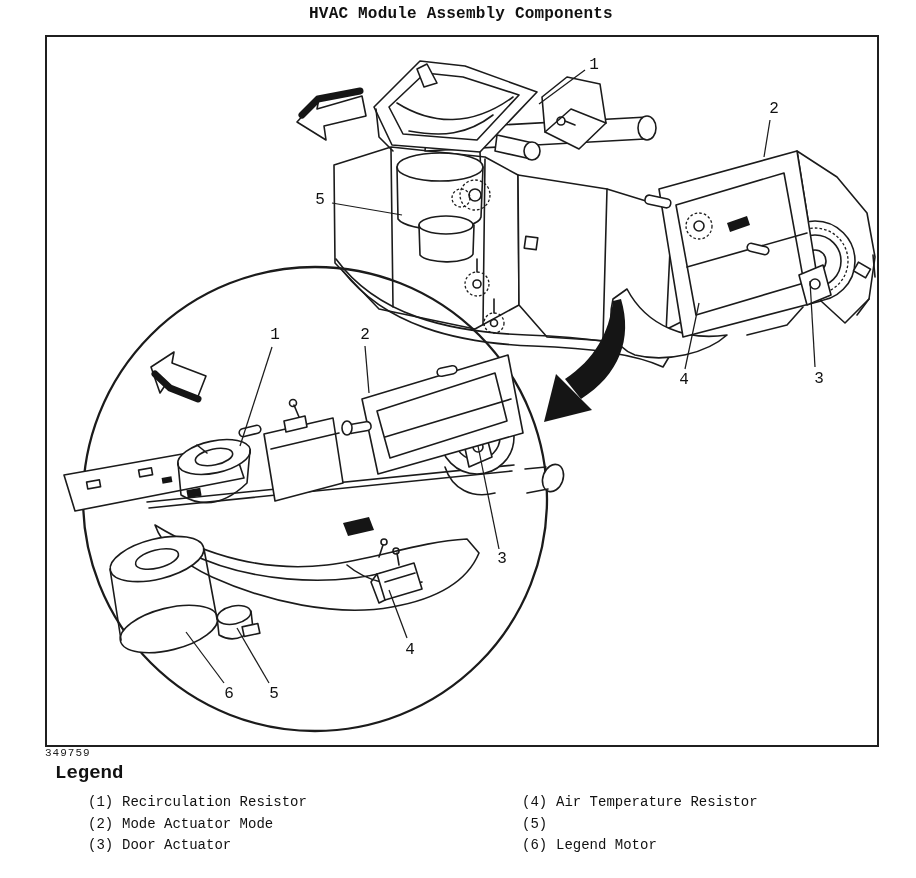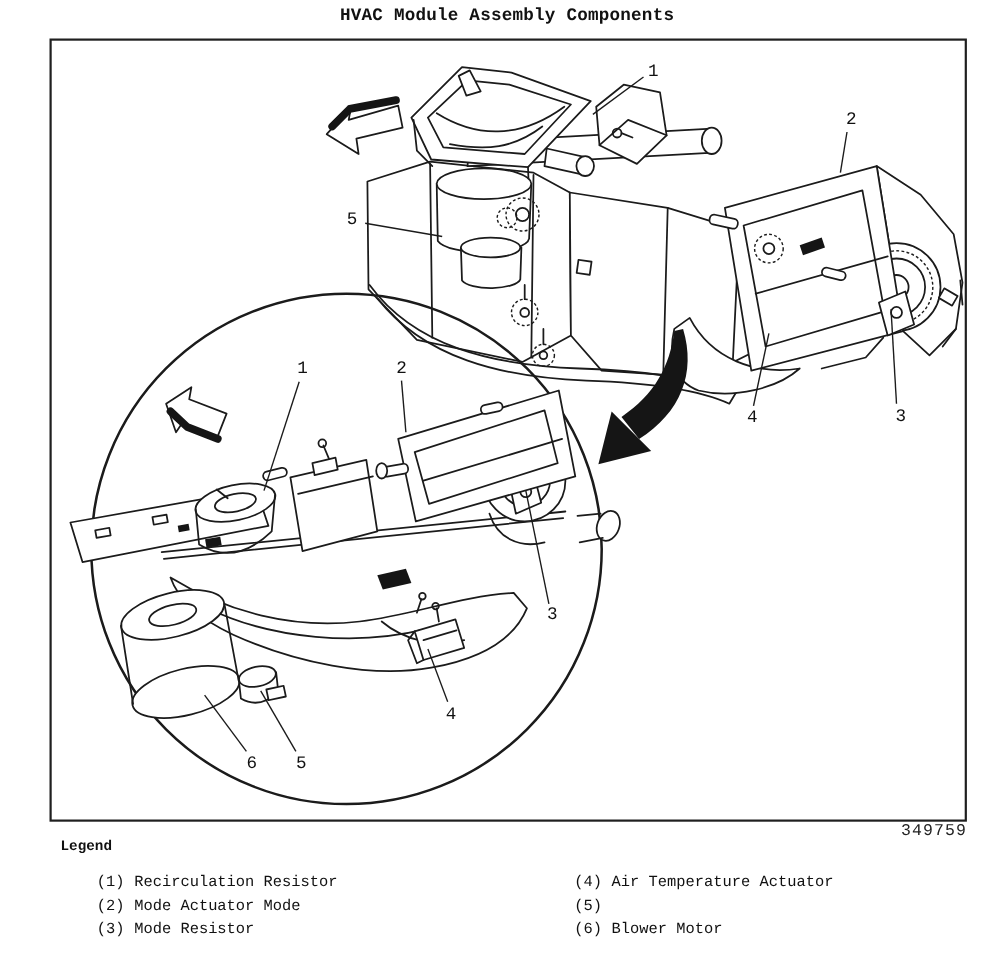--- a/index.html
+++ b/index.html
@@ -5,23 +5,23 @@
   html,body{margin:0;padding:0;background:#fff;}
   .page{position:relative;width:916px;height:878px;background:#fff;overflow:hidden;
         font-family:Liberation Mono, monospace;color:#111;padding-left:48px;}
   .title{position:absolute;left:45px;top:5px;width:832px;text-align:center;
          font-size:16px;font-weight:bold;letter-spacing:.2px;}
   .figure-box{position:absolute;left:45px;top:35px;width:830px;height:708px;
               border:2px solid #1f1f1f;background:#fff;}
   .figure-box svg{position:absolute;left:0;top:0;}
   .callout{position:absolute;transform:translate(-50%,-50%);font-size:16px;
            font-weight:normal;color:#111;line-height:1;}
-  .fig-number{position:absolute;left:45px;top:747px;width:834px;text-align:right;
-              font-size:15px;letter-spacing:1px;color:#222;}
-  .legend-heading{position:absolute;left:55px;top:762px;font-size:13px;font-weight:bold;}
+  .fig-number{position:absolute;left:45px;top:747px;width:834px;
+              font-size:11px;letter-spacing:1px;color:#222;}
+  .legend-heading{position:absolute;left:55px;top:762px;font-size:19px;font-weight:bold;}
   .legend-col{position:absolute;top:792px;}
   .legend-col.c1{left:88px;}
   .legend-col.c2{left:522px;}
   .legend-item{display:flex;font-size:14px;line-height:21.6px;}
   .legend-item .num{width:34px;flex:0 0 34px;}
   
   .w{fill:#fff;stroke:#1b1b1b;stroke-width:1.6;stroke-linejoin:round;}
   .s{fill:none;stroke:#1b1b1b;stroke-width:1.6;stroke-linecap:round;stroke-linejoin:round;}
   .b{fill:#151515;stroke:none;}
   .g{fill:none;stroke:#1b1b1b;stroke-width:1.3;stroke-dasharray:2.6 2.1;}
@@ -216,31 +216,31 @@
     <div class="legend-item">
       <span class="num">(1)</span>
       <span class="lab">Recirculation Resistor</span>
     </div>
     <div class="legend-item">
       <span class="num">(2)</span>
       <span class="lab">Mode Actuator Mode</span>
     </div>
     <div class="legend-item">
       <span class="num">(3)</span>
-      <span class="lab">Mode Resistor</span>
+      <span class="lab">Door Actuator</span>
     </div>
   </div>
 
   <div class="legend-col c2">
     <div class="legend-item">
       <span class="num">(4)</span>
-      <span class="lab">Air Temperature Actuator</span>
+      <span class="lab">Air Temperature Resistor</span>
     </div>
     <div class="legend-item">
       <span class="num">(5)</span>
     </div>
     <div class="legend-item">
       <span class="num">(6)</span>
-      <span class="lab">Blower Motor</span>
+      <span class="lab">Legend Motor</span>
     </div>
   </div>
 
 </div>
 
 </body></html>

